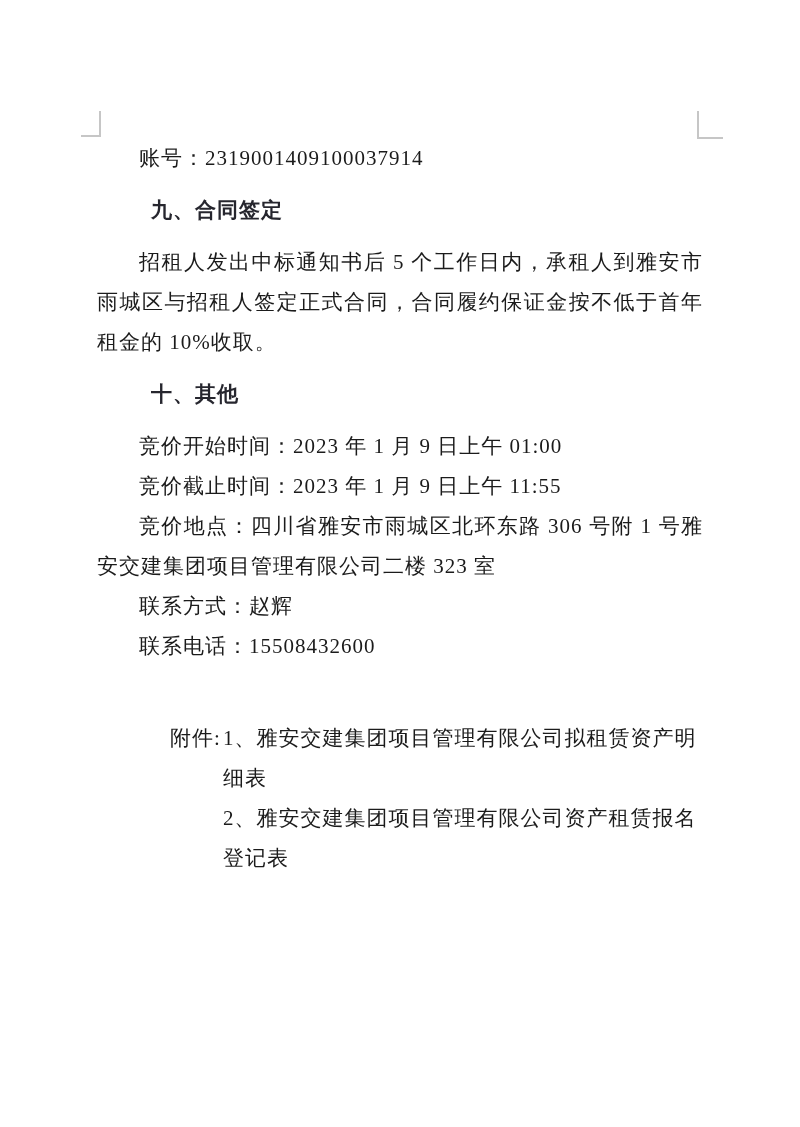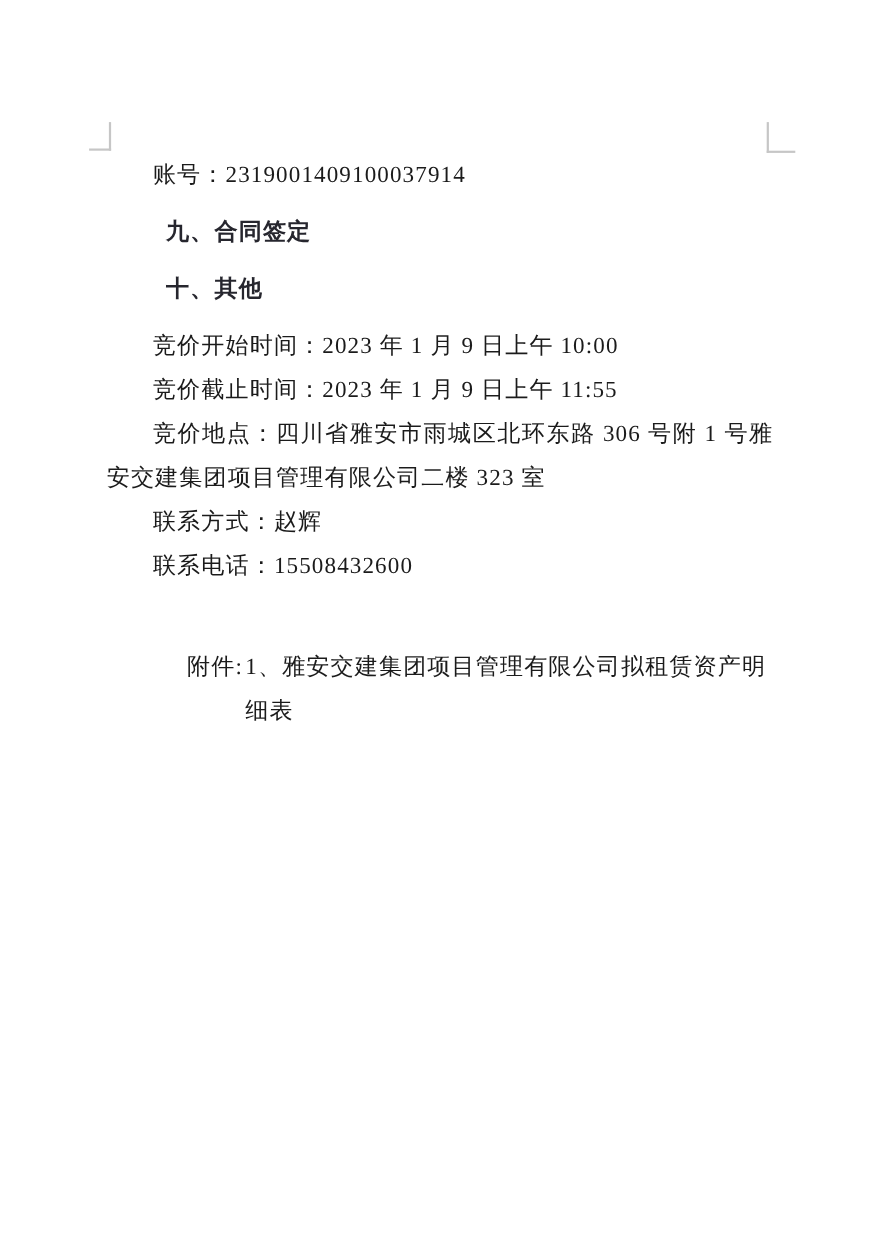--- a/index.html
+++ b/index.html
@@ -86,33 +86,36 @@
   <div class="corner corner-tr"></div>
   <div class="corner corner-bl"></div>
   <div class="corner corner-br"></div>
 
   <div class="text-area">
 
     <p class="para">账号：2319001409100037914</p>
 
     <p class="heading">九、合同签定</p>
 
+    <p class="para">招租人发出中标通知书后 5 个工作日内，承租人到雅安市雨城区与招租人签定正式合同，合同履约保证金按不低于首年租金的 10%收取。</p>
 
     <p class="heading">十、其他</p>
 
-    <p class="para">竞价开始时间：2023 年 1 月 9 日上午 10:00</p>
+    <p class="para">竞价开始时间：2023 年 1 月 9 日上午 01:00</p>
 
     <p class="para">竞价截止时间：2023 年 1 月 9 日上午 11:55</p>
 
 
     <p class="para">竞价地点：四川省雅安市雨城区北环东路 306 号附 1 号雅安交建集团项目管理有限公司二楼 323 室</p>
 
     <p class="para">联系方式：赵辉</p>
 
     <p class="para">联系电话：15508432600</p>
 
     <div class="attachment">
       <p class="attachment-item"><span class="attachment-label">附件:</span><span>1、雅安交建集团项目管理有限公司拟租赁资产明
 细表</span></p>
+      <p class="attachment-item">2、雅安交建集团项目管理有限公司资产租赁报名
+登记表</p>
     </div>
 
   </div>
 </div>
 
 </body></html>

